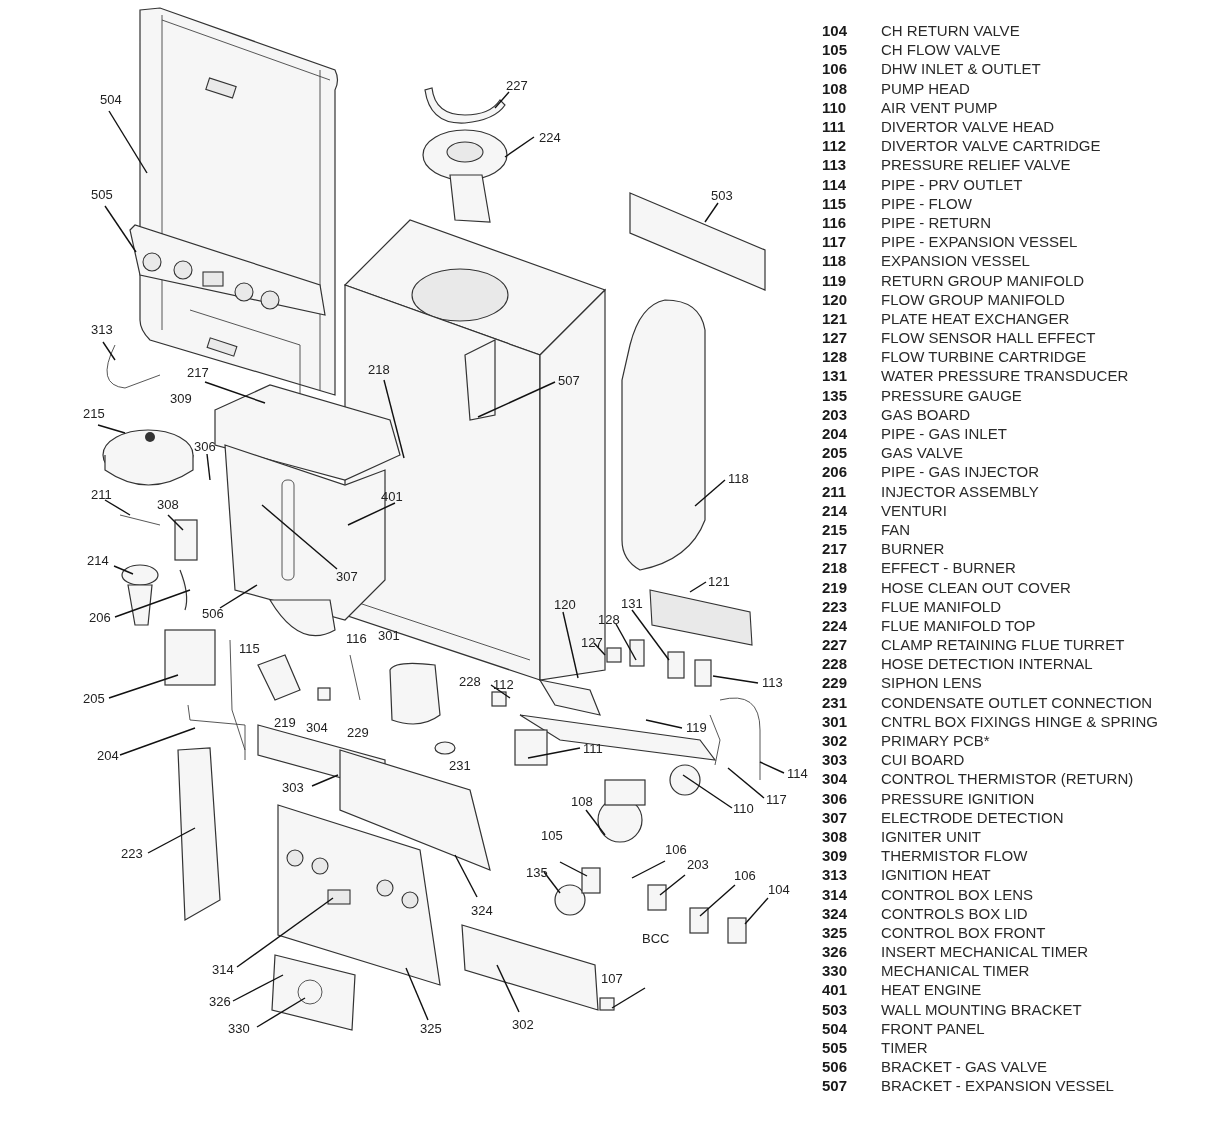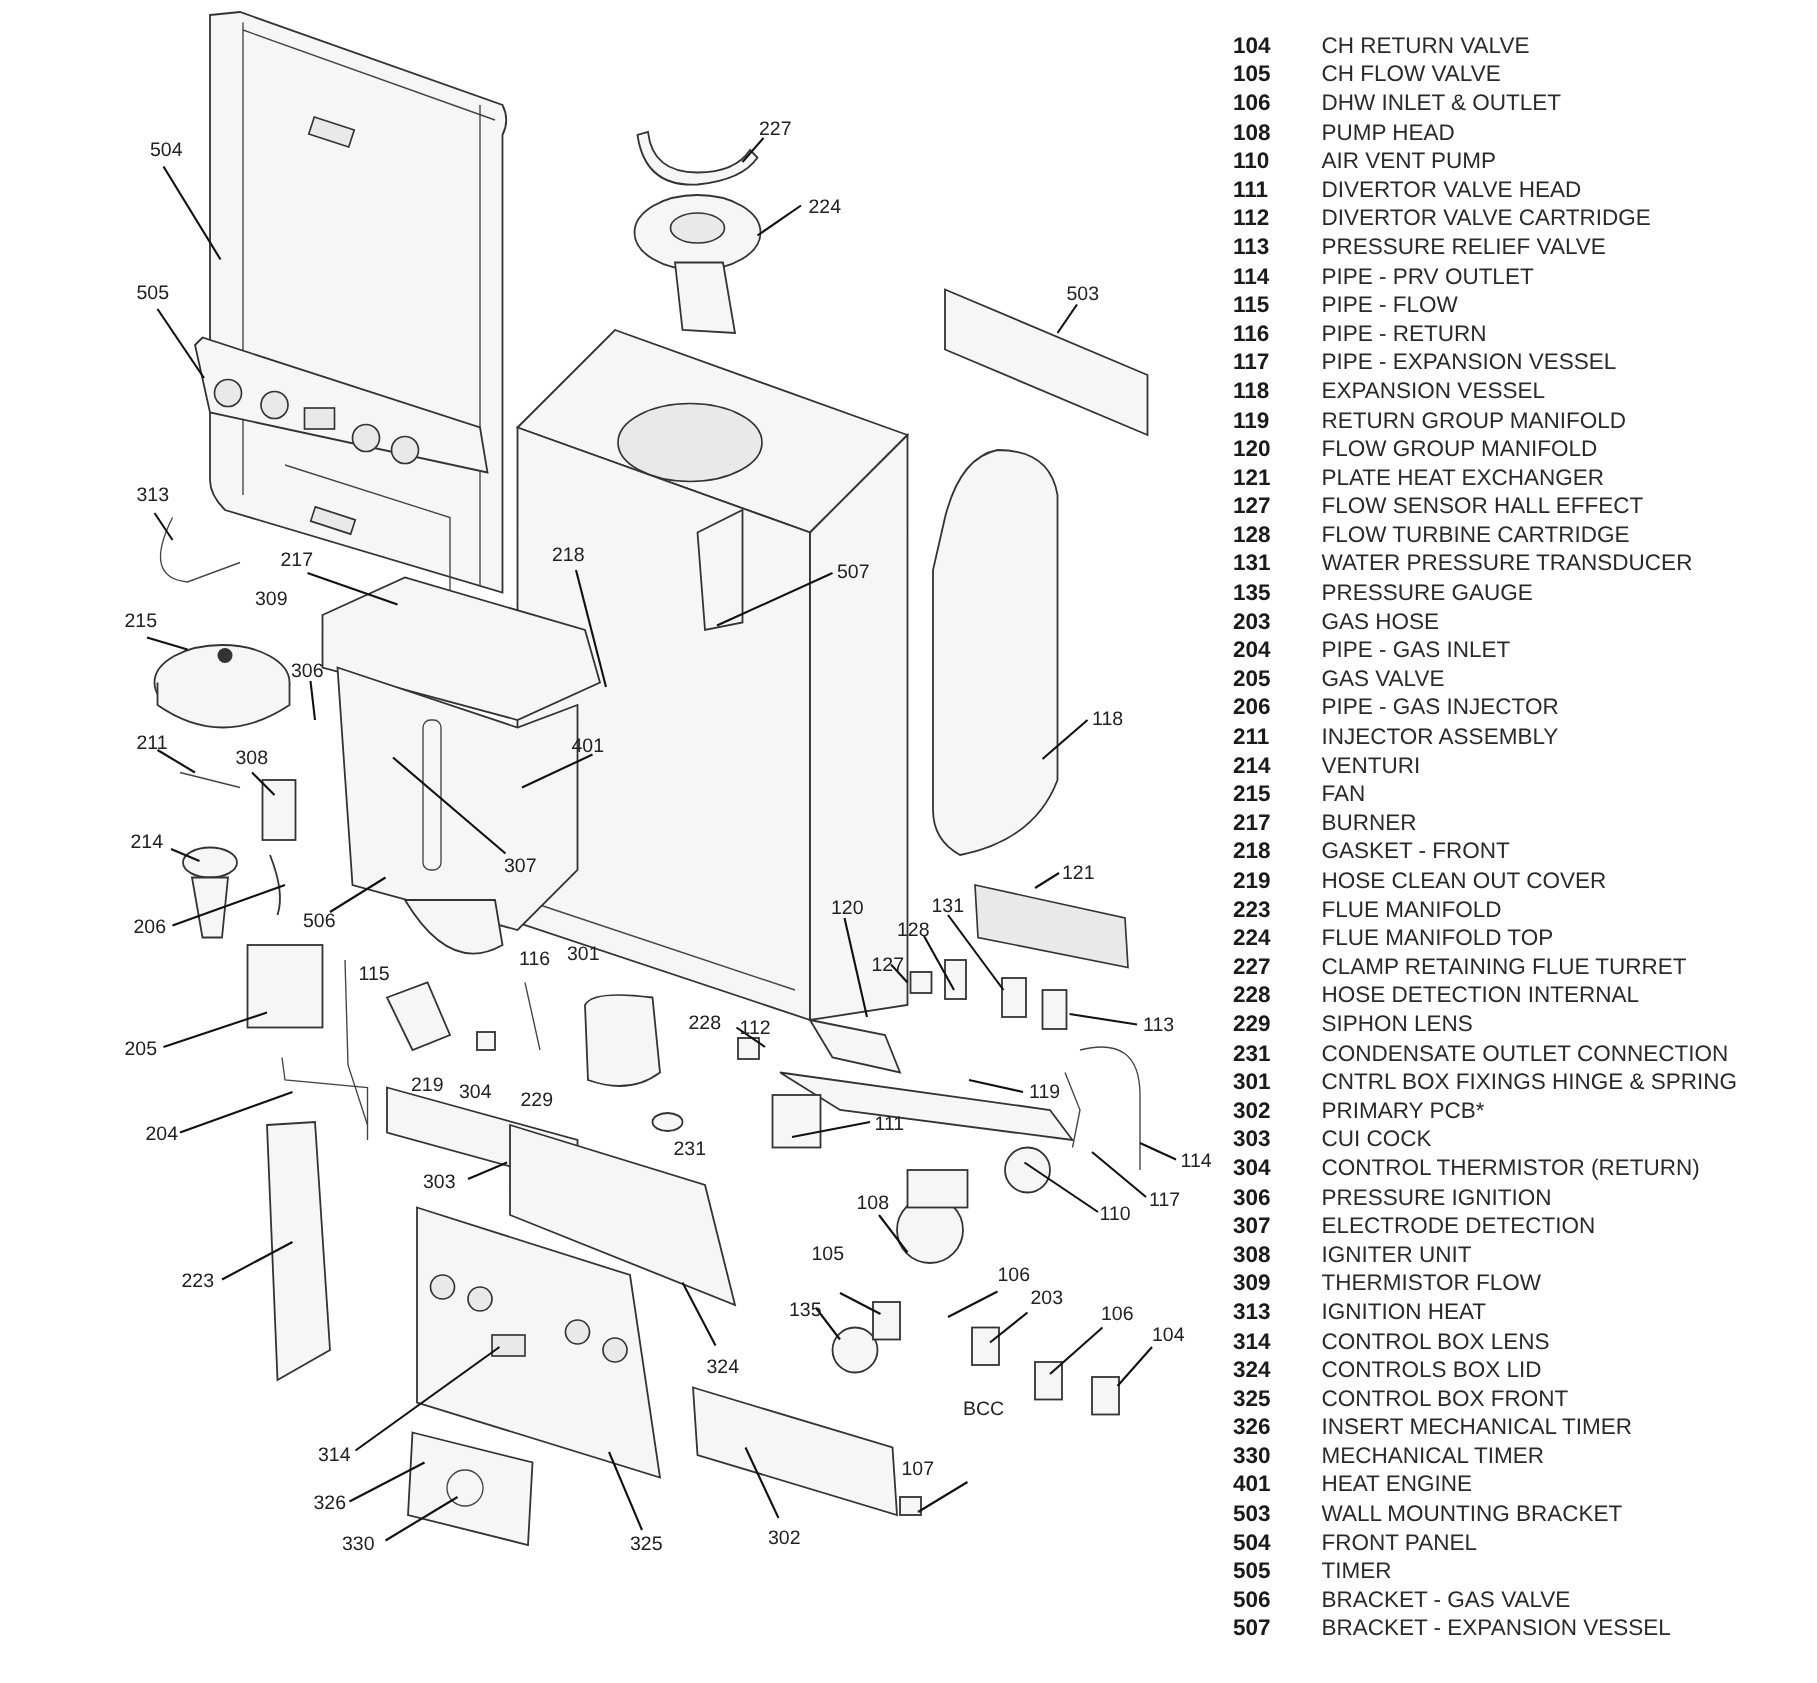--- a/index.html
+++ b/index.html
@@ -316,21 +316,21 @@
     <div class="row">
       <span class="num">131</span>
       <span class="desc">WATER PRESSURE TRANSDUCER</span>
     </div>
     <div class="row">
       <span class="num">135</span>
       <span class="desc">PRESSURE GAUGE</span>
     </div>
     <div class="row">
       <span class="num">203</span>
-      <span class="desc">GAS HOSE</span>
+      <span class="desc">GAS BOARD</span>
     </div>
     <div class="row">
       <span class="num">204</span>
       <span class="desc">PIPE - GAS INLET</span>
     </div>
     <div class="row">
       <span class="num">205</span>
       <span class="desc">GAS VALVE</span>
     </div>
     <div class="row">
@@ -348,21 +348,21 @@
     <div class="row">
       <span class="num">215</span>
       <span class="desc">FAN</span>
     </div>
     <div class="row">
       <span class="num">217</span>
       <span class="desc">BURNER</span>
     </div>
     <div class="row">
       <span class="num">218</span>
-      <span class="desc">GASKET - FRONT</span>
+      <span class="desc">EFFECT - BURNER</span>
     </div>
     <div class="row">
       <span class="num">219</span>
       <span class="desc">HOSE CLEAN OUT COVER</span>
     </div>
     <div class="row">
       <span class="num">223</span>
       <span class="desc">FLUE MANIFOLD</span>
     </div>
     <div class="row">
@@ -388,21 +388,21 @@
     <div class="row">
       <span class="num">301</span>
       <span class="desc">CNTRL BOX FIXINGS HINGE &amp; SPRING</span>
     </div>
     <div class="row">
       <span class="num">302</span>
       <span class="desc">PRIMARY PCB*</span>
     </div>
     <div class="row">
       <span class="num">303</span>
-      <span class="desc">CUI COCK</span>
+      <span class="desc">CUI BOARD</span>
     </div>
     <div class="row">
       <span class="num">304</span>
       <span class="desc">CONTROL THERMISTOR (RETURN)</span>
     </div>
     <div class="row">
       <span class="num">306</span>
       <span class="desc">PRESSURE IGNITION</span>
     </div>
     <div class="row">

